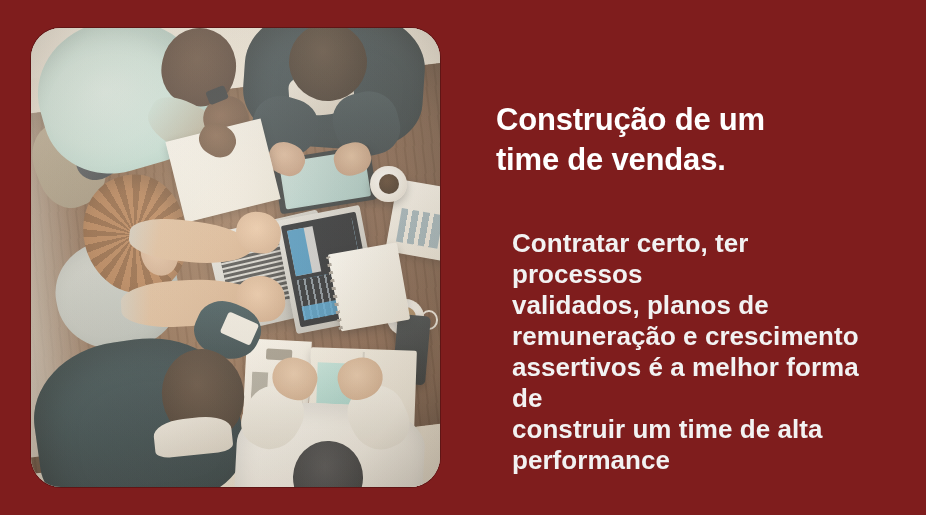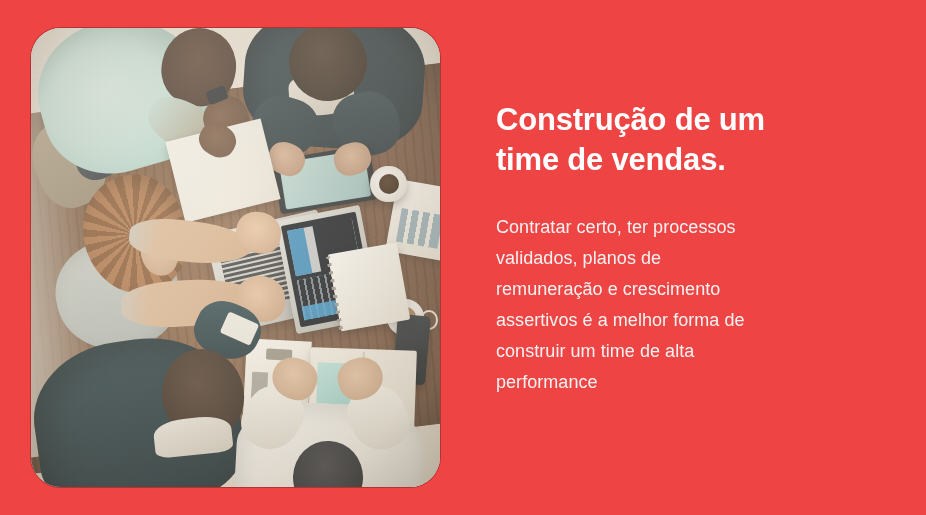--- a/index.html
+++ b/index.html
@@ -464,34 +464,34 @@
   .headline {
     margin: 0;
     font-size: 31px;
     line-height: 40px;
     font-weight: 700;
     color: #ffffff;
     letter-spacing: -0.2px;
     white-space: pre-line;
   }
   .body-copy {
-    margin: 0;
+    margin: 16px;
     padding-top: 32px;
-    font-size: 18px;
+    font-size: 26px;
     line-height: 31px;
-    font-weight: 400;
+    font-weight: 700;
     color: #f2f2f2;
     letter-spacing: 0.05px;
     white-space: pre-line;
   }
 </style>
 </head>
 <body style="background: rgb(36, 36, 36);">
 
-<div class="slide" style="background: #ef4444;">
+<div class="slide" style="background: #7f1d1d;">
 
   <div class="photo-panel" aria-label="Vista aérea de equipe de negócios reunida em volta de mesa de madeira com laptop, tablet, cadernos e cafés" style="border-radius: 30px;">
     <div class="scene">
 
       <div class="chair chair-left"></div>
       <div class="chair chair-leg"></div>
 
       <div class="table-top"></div>
       <div class="table-edge-l"></div>
 

